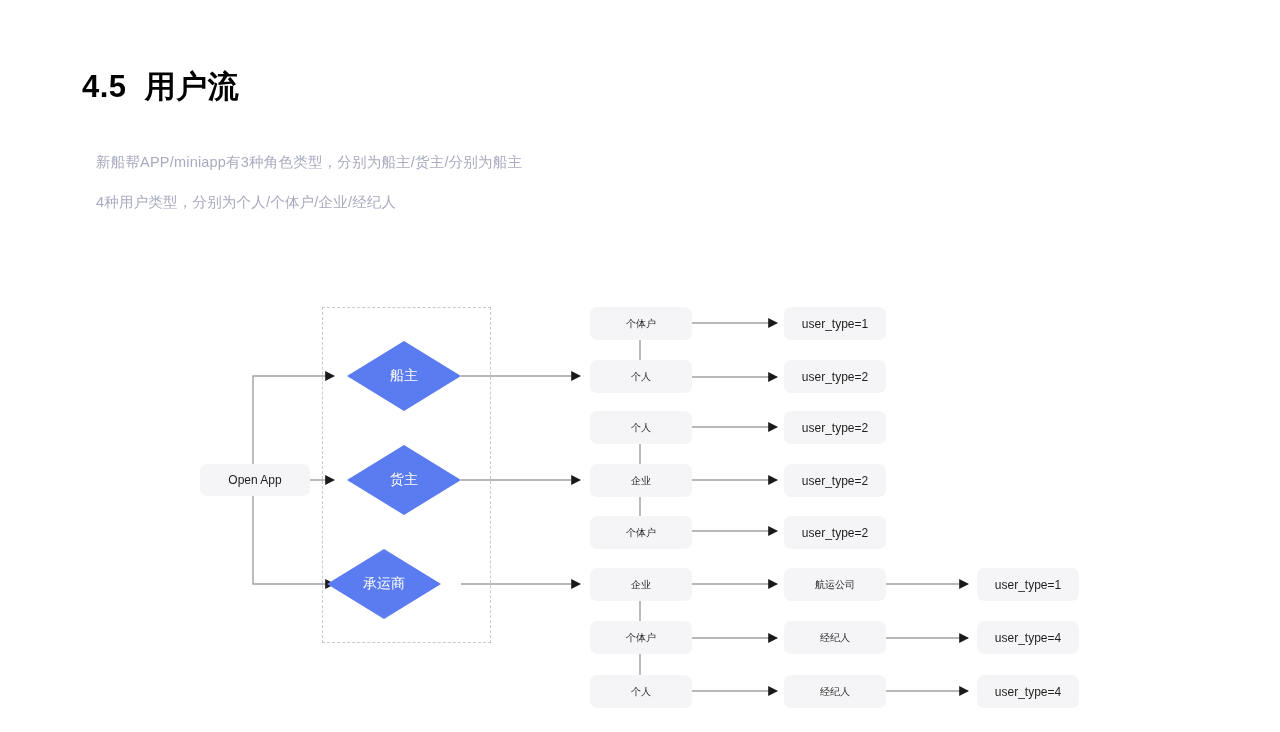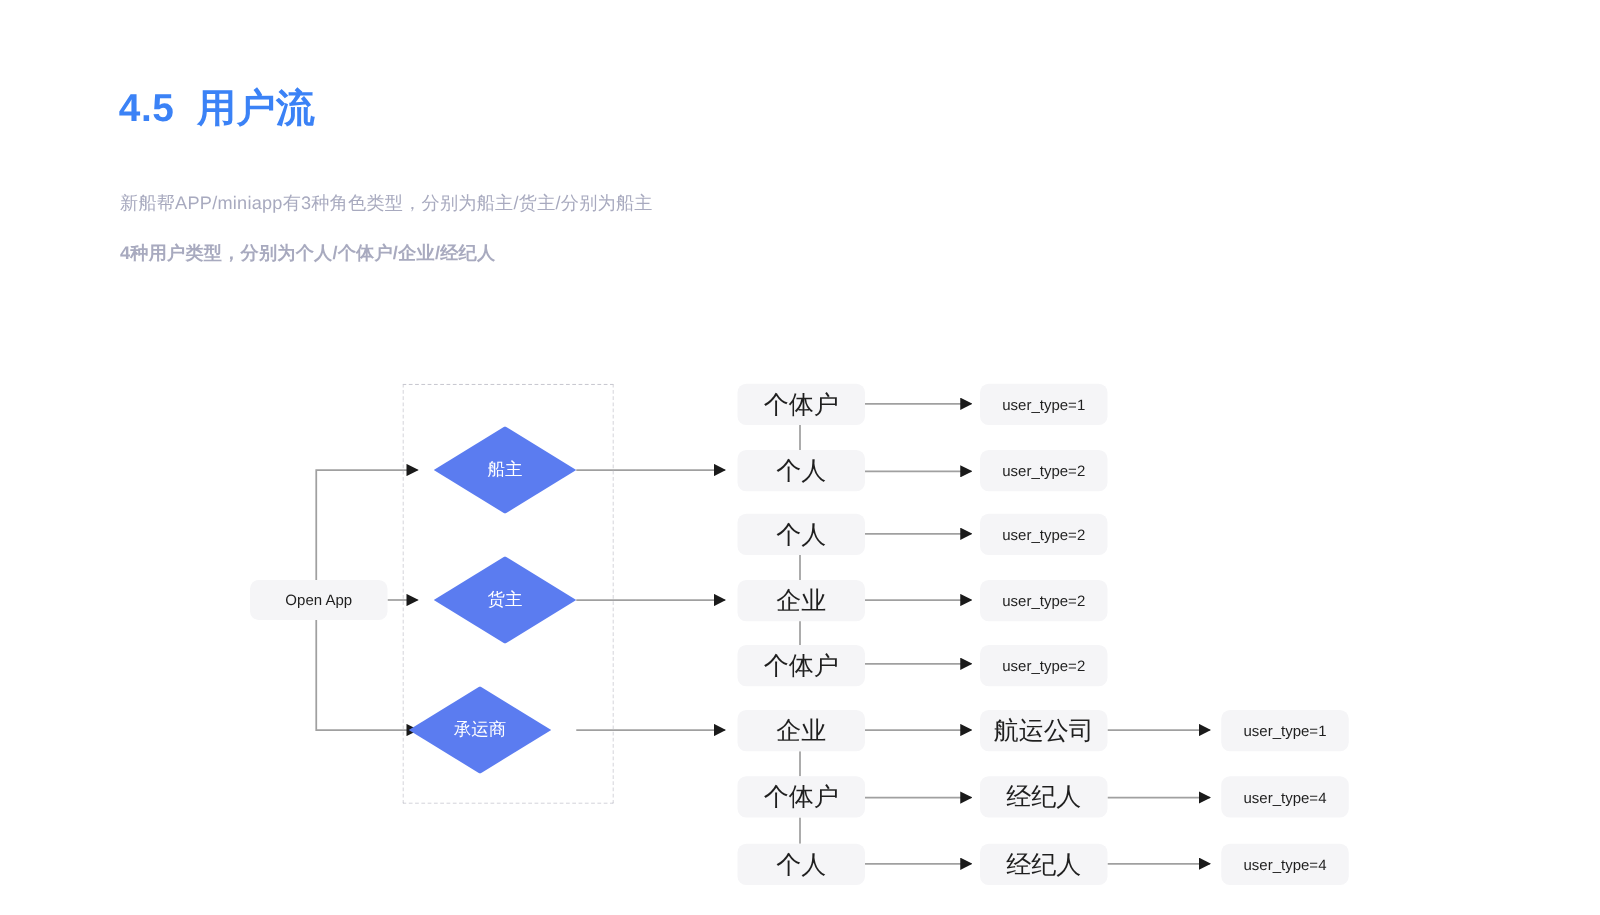--- a/index.html
+++ b/index.html
@@ -12,38 +12,38 @@
     height: 732px;
     position: relative;
     overflow: hidden;
     font-family: "Liberation Sans", "DejaVu Sans", sans-serif;
     color: #1a1a1a;
   }
 
   
   #page-title {
     position: absolute;
-    left: 95px;
+    left: 82px;
     top: 66px;
     font-size: 31px;
     font-weight: bold;
     letter-spacing: 0.5px;
-    color: #3b82f6;
+    color: #000000;
     white-space: pre;
   }
   .subtitle-line {
     position: absolute;
     left: 96px;
     font-size: 14.5px;
     color: #a8aabf;
     letter-spacing: 0.2px;
     white-space: pre;
   }
   #subtitle-line-1 { top: 153px; }
-  #subtitle-line-2 { top: 193px; font-weight: bold; }
+  #subtitle-line-2 { top: 193px; }
 
   
   #flow-canvas {
     position: absolute;
     left: 0;
     top: 0;
     width: 1280px;
     height: 732px;
   }
   #flow-edges {
@@ -61,21 +61,21 @@
     background: #f5f5f7;
     border-radius: 7px;
     display: flex;
     align-items: center;
     justify-content: center;
     font-size: 12px;
     color: #1f1f1f;
     white-space: nowrap;
     box-sizing: border-box;
   }
-  .node-box.cn { font-size: 20px; }
+  .node-box.cn { font-size: 10px; }
 
   .diamond {
     position: absolute;
     display: flex;
     align-items: center;
     justify-content: center;
     color: #ffffff;
     font-size: 14px;
     white-space: nowrap;
   }

